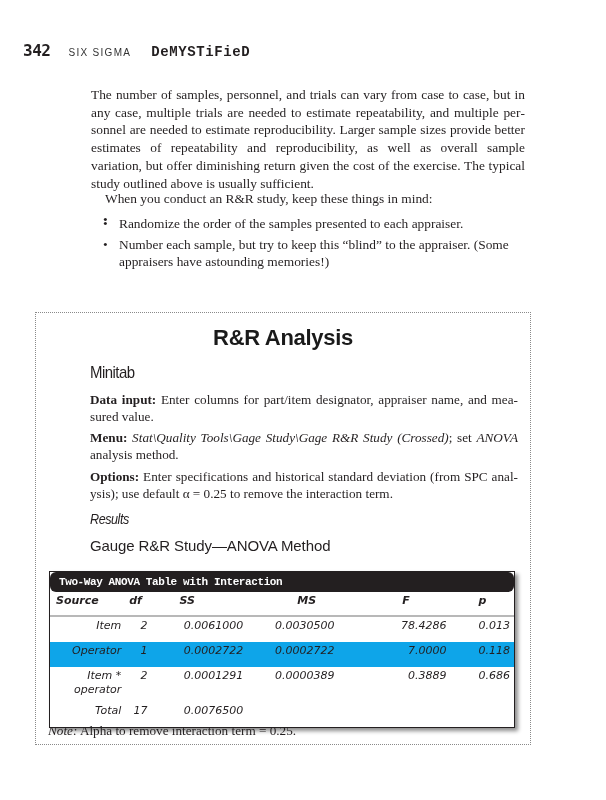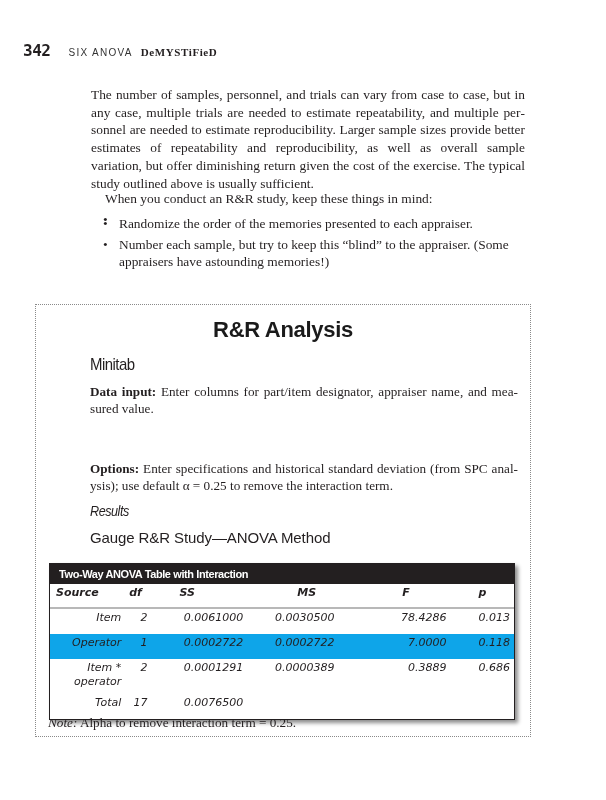--- a/index.html
+++ b/index.html
@@ -31,25 +31,25 @@
       margin-right: 18px;
       letter-spacing: -0.5px;
     }
     .book-title {
       font-family: "Liberation Sans", sans-serif;
       font-size: 10px;
       letter-spacing: 1.3px;
       color: #333;
     }
     .book-title-demystified {
-      font-family: Liberation Serif, serif;
-      font-weight: bold;
-      font-size: 11px;
+      font-family: Liberation Mono, monospace;
+      font-weight: bold;
+      font-size: 14px;
       letter-spacing: 0.6px;
-      margin-left: 8px;
+      margin-left: 20px;
     }
 
     .body-text {
       position: absolute;
       left: 91px;
       width: 434px;
       font-size: 13.4px;
       line-height: 17.7px;
       text-align: justify;
       hyphens: manual;
@@ -74,21 +74,21 @@
     }
     .bullets li .bullet-dot {
       position: absolute;
       left: 12px;
       top: 0;
     }
 
     .sidebar-box {
       position: absolute;
       left: 35px;
-      top: 304px;
+      top: 312px;
       width: 496px;
       height: 433px;
       border: 1.3px dotted #8a8a8a;
       box-sizing: border-box;
     }
     .box-title {
       position: absolute;
       left: 0;
       top: 12px;
       width: 100%;
@@ -152,27 +152,28 @@
       border: 1.3px solid #231f20;
       background: #ffffff;
       box-shadow: 3px 3px 4px rgba(0,0,0,0.45);
       box-sizing: border-box;
       font-family: "DejaVu Sans", sans-serif;
       font-size: 11px;
     }
     .table-caption {
       background: #231f20;
       color: #ffffff;
-      font-family: Liberation Sans, sans-serif;
+      font-family: Liberation Mono, monospace;
       font-weight: bold;
       font-size: 11px;
       letter-spacing: -0.4px;
       padding: 3px 8px 3px 9px;
       height: 14px;
       line-height: 14px;
+      border-radius: 6px;
     }
     .table-grid {
       width: 100%;
       border-collapse: collapse;
     }
     .table-grid th, .table-grid td {
       padding: 5px 4px;
       height: 18px;
       line-height: 14px;
       vertical-align: top;
@@ -205,47 +206,50 @@
       top: 410px;
       font-size: 13.2px;
     }
     .note i { font-style: italic; }
   </style>
 </head>
 <body>
 
 <div class="running-head">
   <span class="page-number">342</span>
-  <span class="book-title">SIX ANOVA</span>
+  <span class="book-title">SIX SIGMA</span>
   <span class="book-title-demystified">DeMYSTiFieD</span>
 </div>
 
 <p class="body-text para1" style="margin:0;">The number of samples, personnel, and trials can vary from case to case, but in any case, multiple trials are needed to estimate repeatability, and multiple per­sonnel are needed to estimate reproducibility. Larger sample sizes provide bet­ter estimates of repeatability and reproducibility, as well as overall sample variation, but offer diminishing return given the cost of the exercise. The typical study outlined above is usually sufficient.</p>
 <p class="body-text para2" style="margin:0;">When you conduct an R&amp;R study, keep these things in mind:</p>
 
 <ul class="bullets">
   <li>
     <span class="bullet-dot">•</span>
   </li>
   <li>
     <span class="bullet-dot">•</span>
-    <span>Randomize the order of the memories presented to each appraiser.</span>
+    <span>Randomize the order of the samples presented to each appraiser.</span>
   </li>
   <li>
     <span class="bullet-dot">•</span>
     <span>Number each sample, but try to keep this “blind” to the appraiser. (Some appraisers have astounding memories!)</span>
   </li>
 </ul>
 
 <div class="sidebar-box">
   <div class="box-title">R&amp;R Analysis</div>
   <div class="box-subhead">Minitab</div>
 
   <p class="box-para bp1" style="margin:0;">
     <b>Data input:</b><span> Enter columns for part/item designator, appraiser name, and mea­sured value.</span>
+  </p>
+  <p class="box-para bp2" style="margin:0;">
+    <b>Menu:</b><i> Stat\Quality Tools\Gage Study\Gage R&amp;R Study (Crossed)</i><span>; set </span><i>ANOVA</i><span> analysis method.</span>
   </p>
   <p class="box-para bp3" style="margin:0;">
     <b>Options:</b><span> Enter specifications and historical standard deviation (from SPC anal­ysis); use default α = 0.25 to remove the interaction term.</span>
   </p>
 
   <div class="results-label">Results</div>
   <div class="study-title">Gauge R&amp;R Study—ANOVA Method</div>
 
   <div class="anova-table">
     <div class="table-caption">Two-Way ANOVA Table with Interaction</div>

